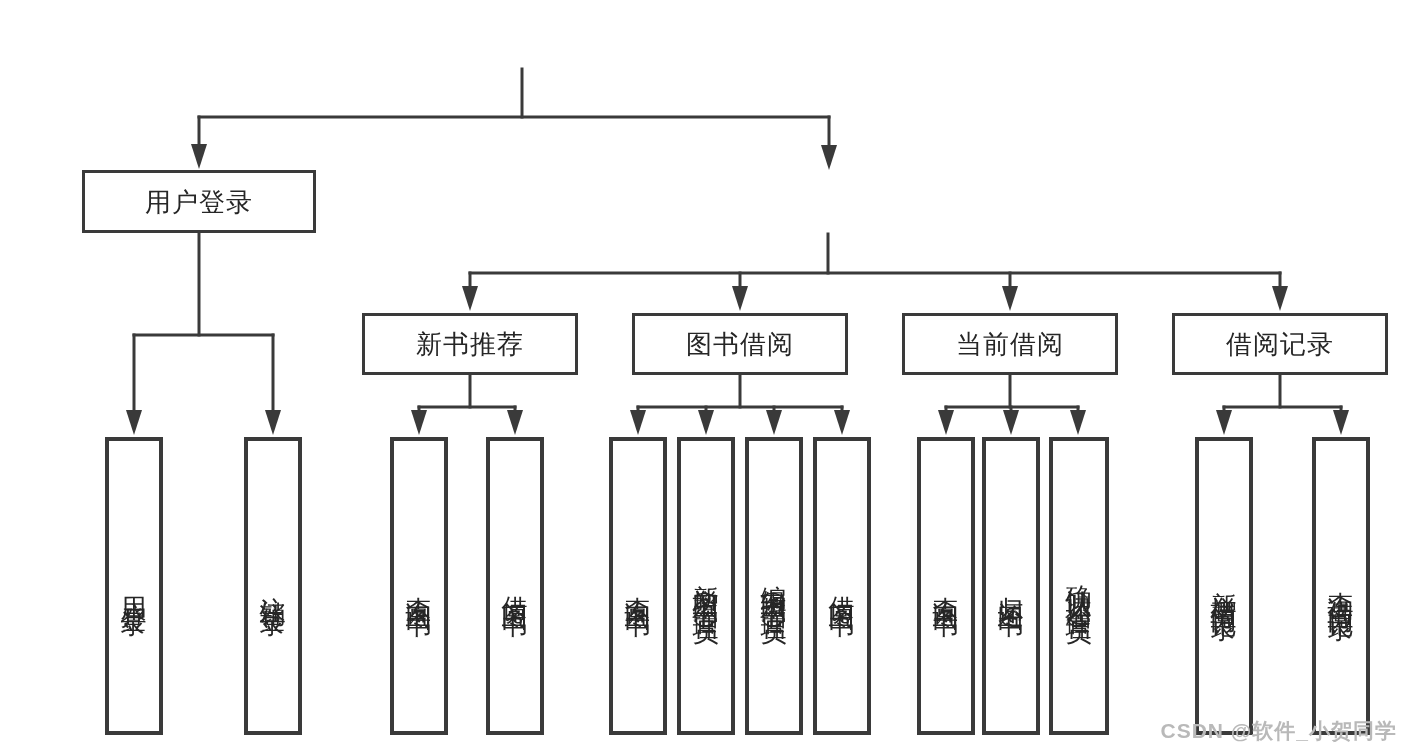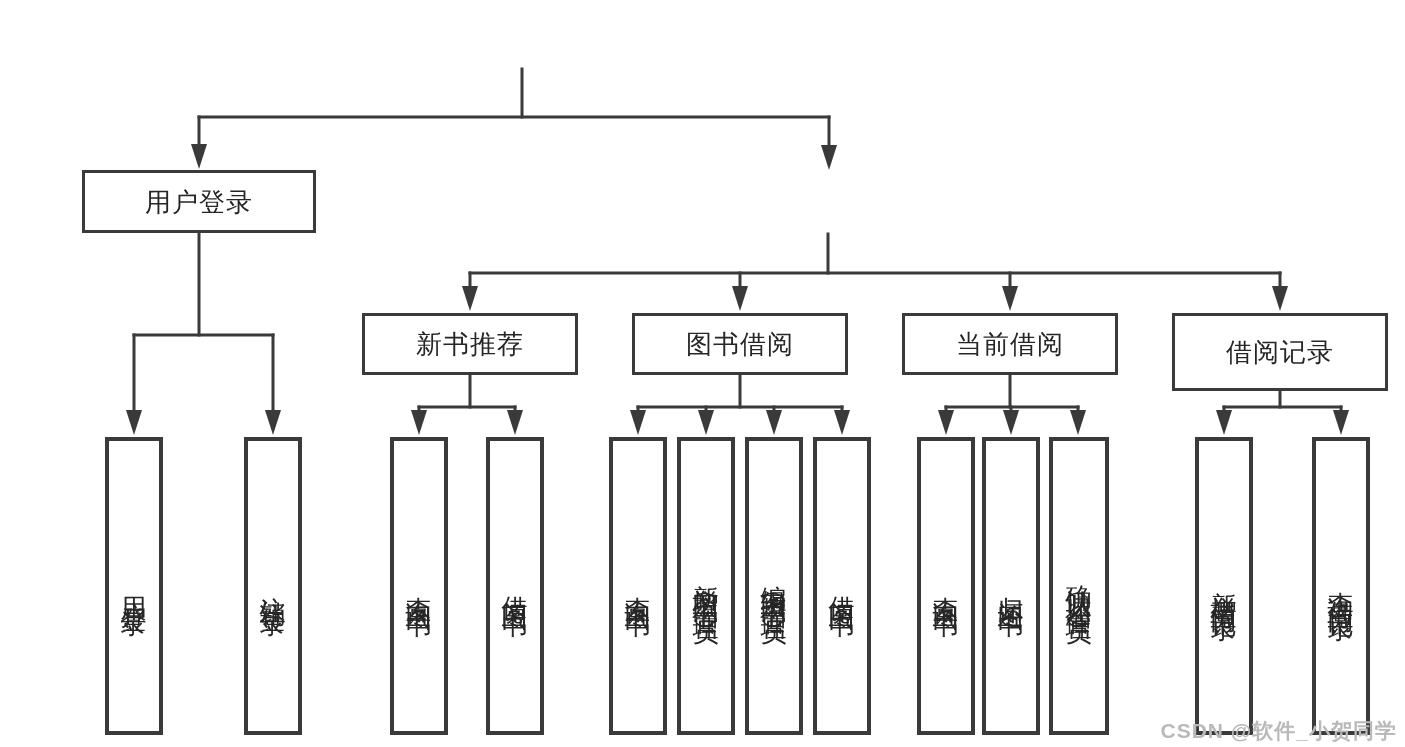--- a/index.html
+++ b/index.html
@@ -129,21 +129,21 @@
 
   <div class="node hbox" style="left:362px;top:313px;width:216px;height:62px">
     <span>新书推荐</span>
   </div>
   <div class="node hbox" style="left:632px;top:313px;width:216px;height:62px">
     <span>图书借阅</span>
   </div>
   <div class="node hbox" style="left:902px;top:313px;width:216px;height:62px">
     <span>当前借阅</span>
   </div>
-  <div class="node hbox" style="left:1172px;top:313px;width:216px;height:78px">
+  <div class="node hbox" style="left:1172px;top:313px;width:216px;height:62px">
     <span>借阅记录</span>
   </div>
 
   <div class="node vbox" style="left:105px;top:437px;width:58px;height:298px">
     <span>用户登录</span>
   </div>
   <div class="node vbox" style="left:244px;top:437px;width:58px;height:298px">
     <span>注销登录</span>
   </div>
 

